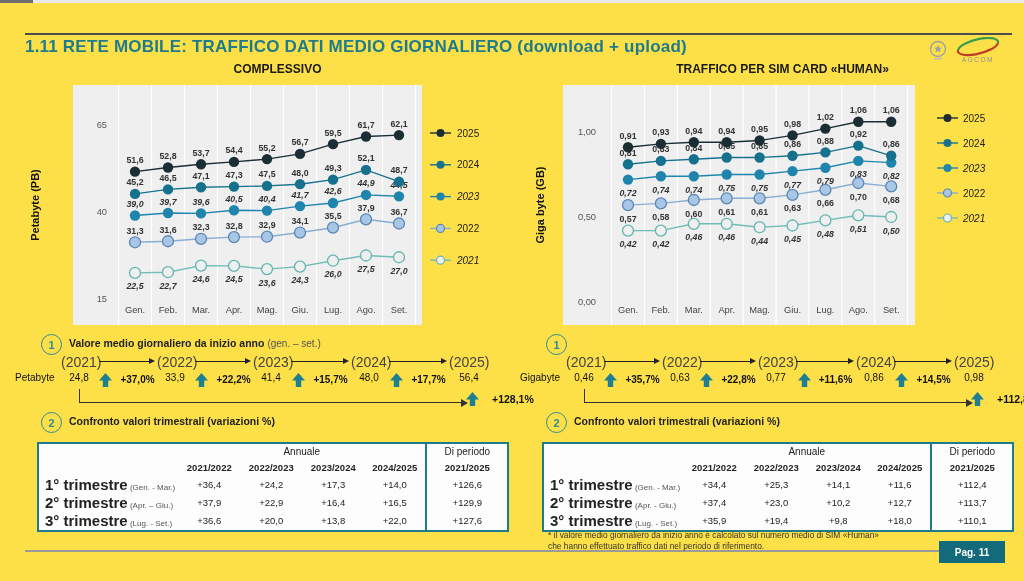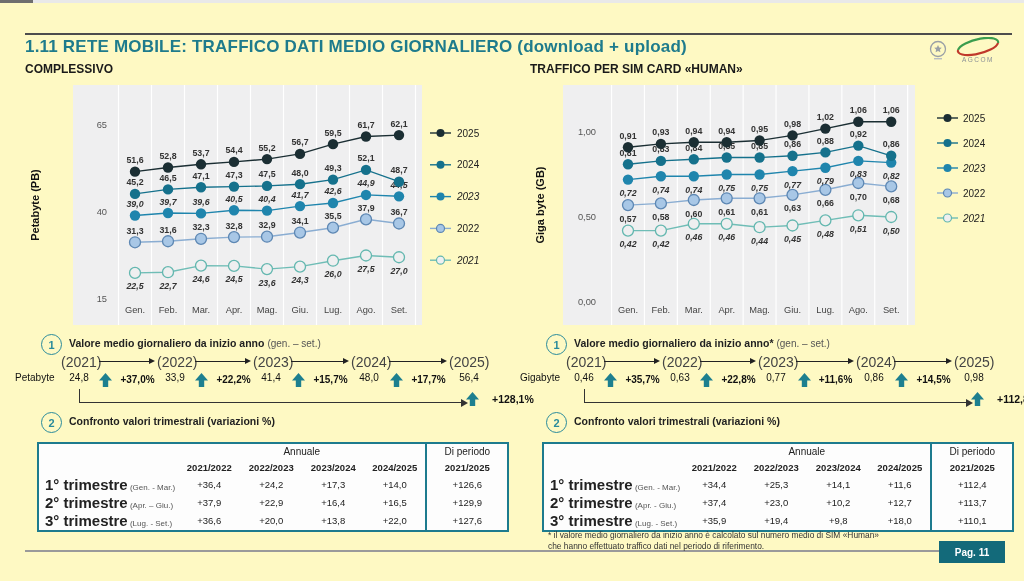--- a/index.html
+++ b/index.html
@@ -1,31 +1,31 @@
 <!DOCTYPE html>
 <html><head>
 <meta charset="utf-8">
 <style>
   html,body{margin:0;padding:0;width:1024px;height:581px;background:#fff;
     font-family:"Liberation Sans",sans-serif;overflow:hidden;}
-  .slide{position:relative;width:1024px;height:581px;background:#fef9c3;}
+  .slide{position:relative;width:1024px;height:581px;background:#fde047;}
   .top-strip{position:absolute;top:0;left:0;width:1024px;height:3px;background:#e9e9e9;}
   .top-strip-dark{position:absolute;top:0;left:0;width:33px;height:3px;background:#6e6e6e;}
   .title-rule{position:absolute;top:33px;left:25px;width:987px;height:2px;background:#4d4d4d;}
   .page-title{position:absolute;top:37px;left:25px;font-size:17px;font-weight:bold;
     color:#1e7b8c;letter-spacing:.2px;white-space:nowrap;}
   .logo{position:absolute;top:36px;left:928px;width:86px;height:32px;display:flex;align-items:center;gap:4px;}
   .bottom-rule{position:absolute;top:550px;left:25px;width:914px;height:2px;background:#9a9a9a;}
   .page-badge{position:absolute;left:939px;top:541px;width:66px;height:22px;background:#136a7a;
     color:#fff;font-size:10px;font-weight:bold;display:flex;align-items:center;justify-content:center;}
   .footnote{position:absolute;left:548px;top:530px;width:400px;font-size:8.4px;color:#333;line-height:10.5px;}
 
   .panel{position:absolute;top:60px;width:505px;height:500px;}
   .panel.left{left:25px;} .panel.right{left:530px;}
-  .chart-title{position:absolute;top:2px;left:0;width:505px;
+  .chart-title{position:absolute;top:2px;left:0;width:505px;text-align:center;
     font-size:12px;font-weight:bold;color:#1a1a1a;}
   .chart-svg{position:absolute;top:20px;left:0;}
 
   .sec{position:absolute;left:0;width:505px;}
   .sec1{top:272px;height:78px;} .sec2{top:350px;height:130px;}
   .circ{position:absolute;left:16px;top:2px;width:19px;height:19px;border:1.6px solid #2a8b9c;
     border-radius:50%;color:#2a8b9c;font-size:11px;font-weight:bold;
     display:flex;align-items:center;justify-content:center;}
   .s-head{position:absolute;left:44px;top:5px;font-size:10.5px;font-weight:bold;color:#222;white-space:nowrap;}
   .s-head .note{font-weight:normal;color:#555;font-size:10px;}
@@ -513,21 +513,20 @@
           <text x="433" y="116.5" font-size="10" fill="#222" font-style="normal">2022</text>
         </g>
         <g>
           <line x1="407" y1="138" x2="428" y2="138" stroke="#6fbdb6" stroke-width="1.4"></line>
           <circle cx="417.5" cy="138" r="4" fill="#efeff0" stroke="#63b7af" stroke-width="1.2"></circle>
           <text x="433" y="141.5" font-size="10" fill="#222" font-style="italic">2021</text>
         </g>
       </svg>
     <div class="sec sec1" id="s1-1">
       <div class="circ">1</div>
-      <div class="s-head"><b>Valore medio giornaliero da inizio anno*</b> <span class="note">(gen. – set.)</span></div>
     <div class="s1grid">
           <div></div>
           <div class="year">(2021)</div>
           <div class="acell">
             <div class="harrow"></div>
           </div>
           <div class="year">(2022)</div>
           <div class="acell">
             <div class="harrow"></div>
           </div>

